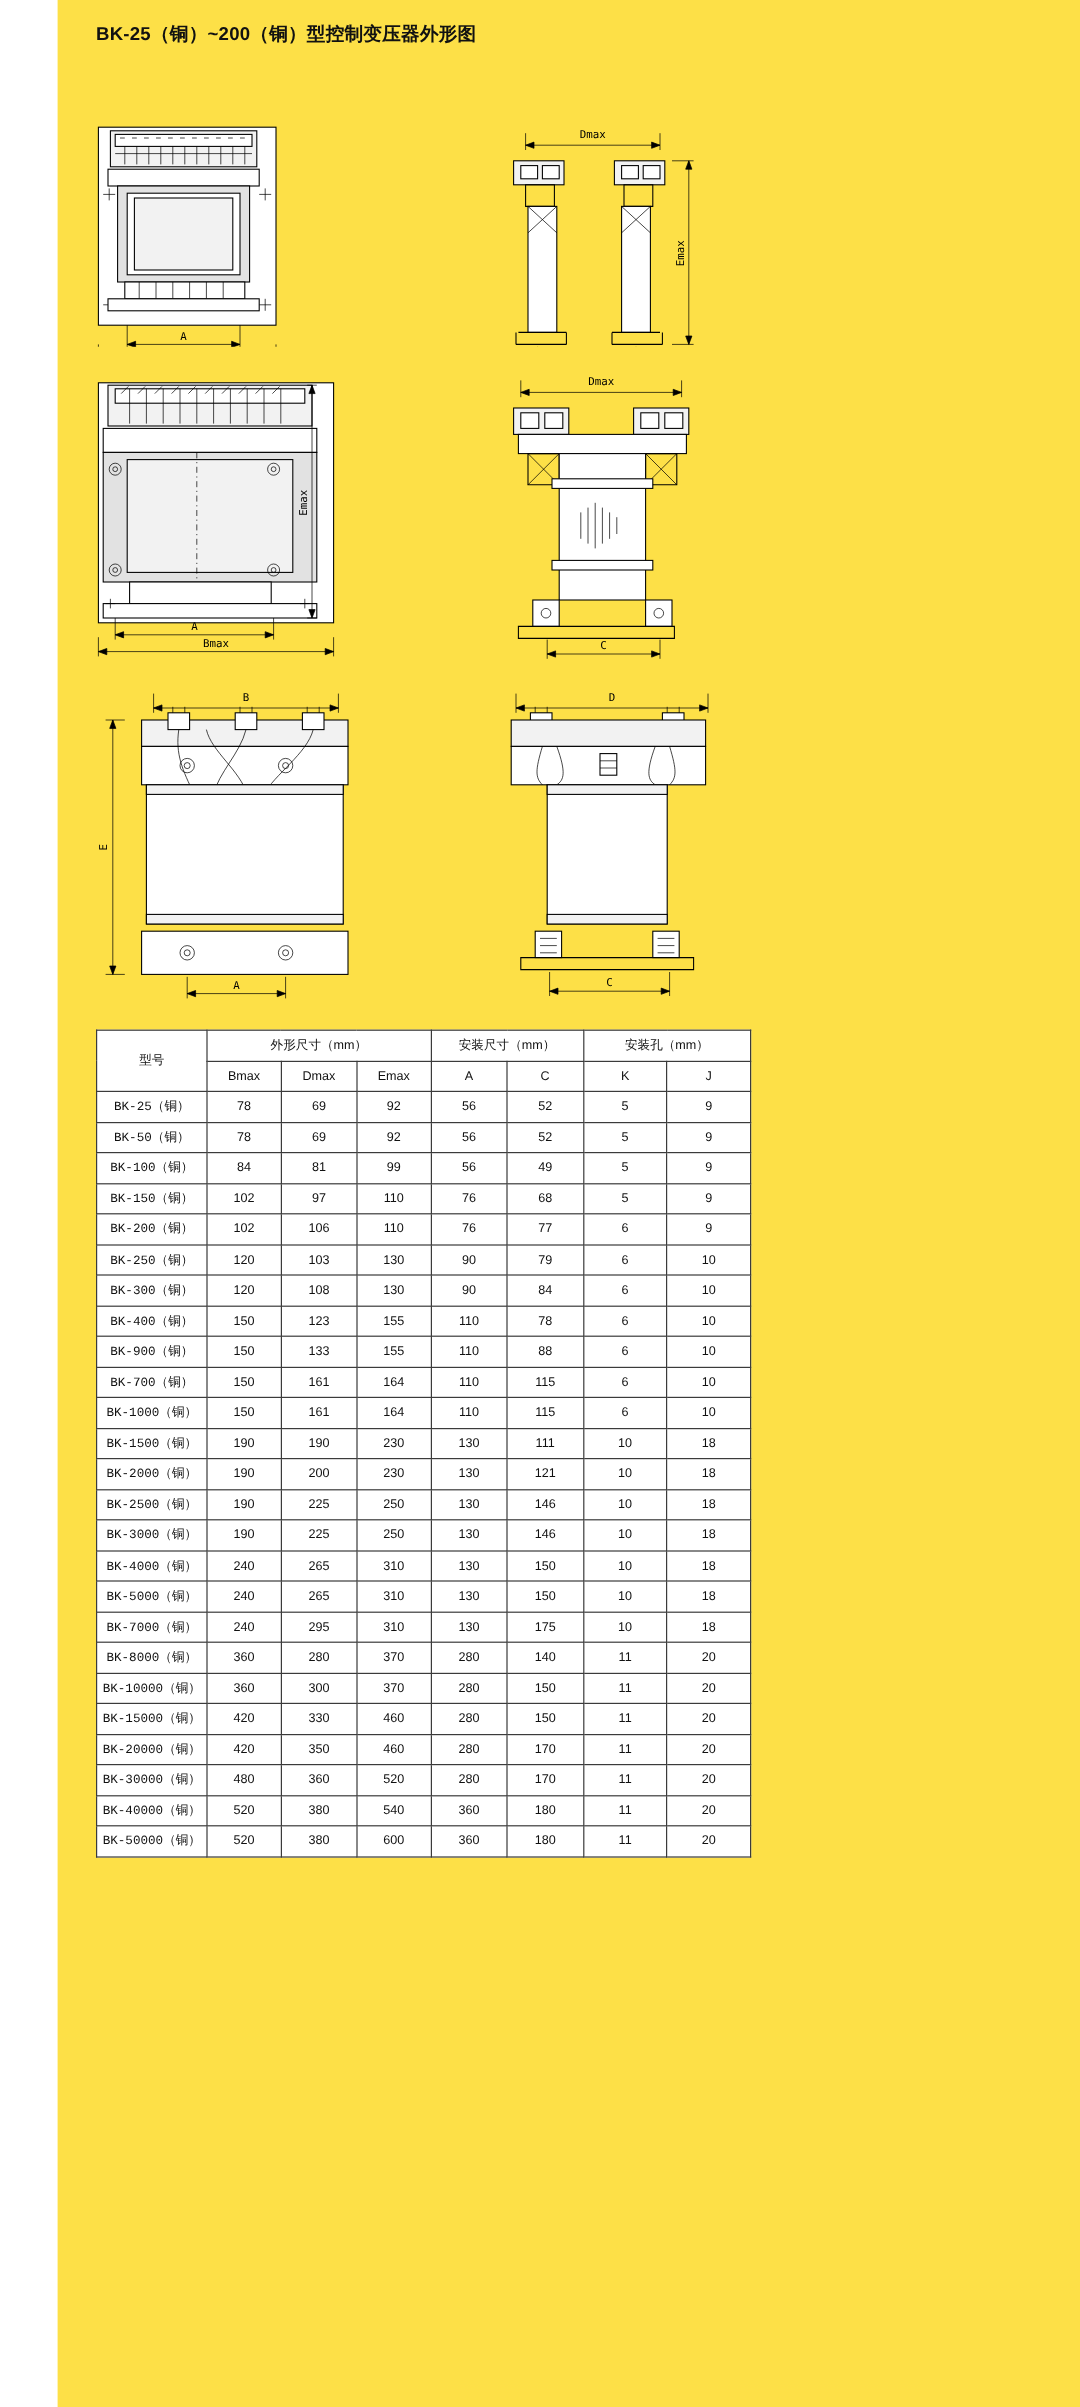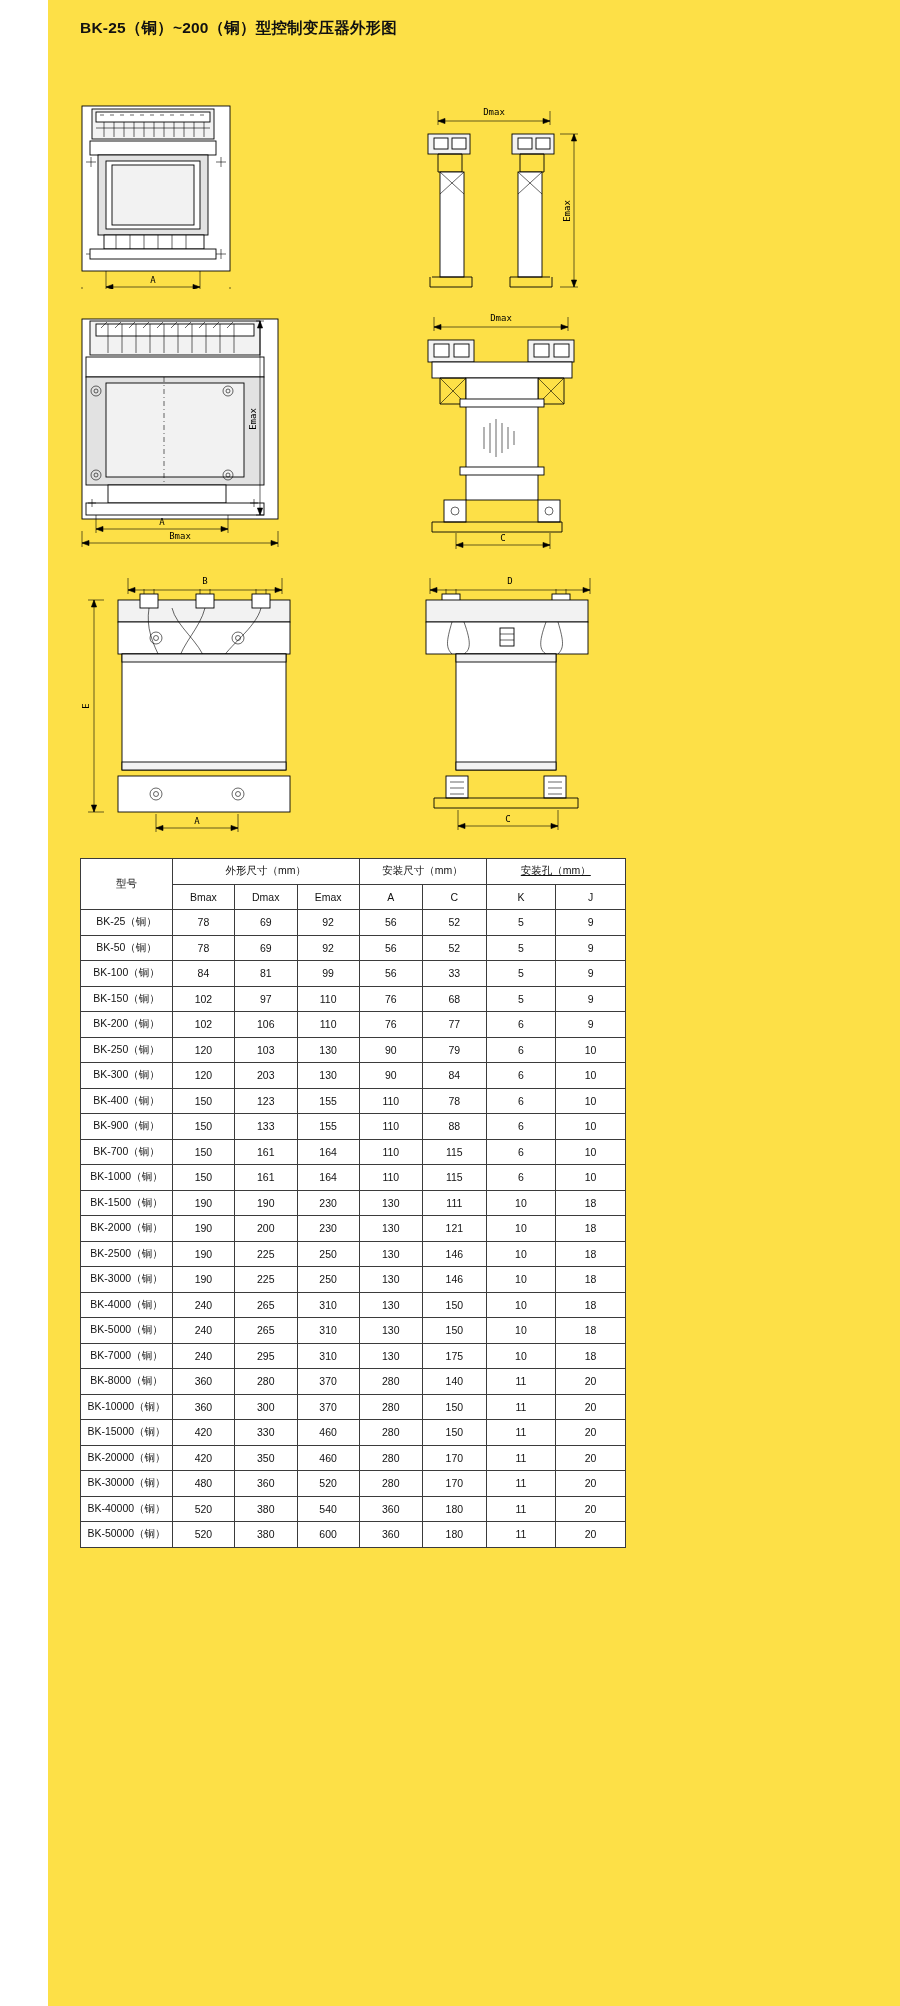--- a/index.html
+++ b/index.html
@@ -44,25 +44,25 @@
   table.spec th, table.spec td {
     border: 1px solid #3b3b3b;
     font-size: 10.5px;
     color: #111;
     text-align: center;
     height: 25.5px;
     padding: 0 2px;
     font-family: "Liberation Sans", sans-serif;
   }
   table.spec th { font-weight: normal; }
-  table.spec td.model { width: 92px; }
+  table.spec td.model { width: 92px; font-family: Liberation Mono, monospace; }
   table.spec td, table.spec th { white-space: nowrap; }
   .grp { width: 182px; }
   .grp2 { width: 124px; }
-  .grp3 { width: 136px; text-decoration: underline; }
+  .grp3 { width: 136px; }
 </style>
 </head>
 <body>
 
 <div class="page">
 
   <div class="fig-block">
     <div class="section-title">BK-25（铜）~200（铜）型控制变压器外形图</div>
 
     <div class="fig-row">
@@ -433,21 +433,21 @@
           <td>52</td>
           <td>5</td>
           <td>9</td>
         </tr>
         <tr>
           <td class="model">BK-100（铜）</td>
           <td>84</td>
           <td>81</td>
           <td>99</td>
           <td>56</td>
-          <td>33</td>
+          <td>49</td>
           <td>5</td>
           <td>9</td>
         </tr>
         <tr>
           <td class="model">BK-150（铜）</td>
           <td>102</td>
           <td>97</td>
           <td>110</td>
           <td>76</td>
           <td>68</td>
@@ -470,21 +470,21 @@
           <td>103</td>
           <td>130</td>
           <td>90</td>
           <td>79</td>
           <td>6</td>
           <td>10</td>
         </tr>
         <tr>
           <td class="model">BK-300（铜）</td>
           <td>120</td>
-          <td>203</td>
+          <td>108</td>
           <td>130</td>
           <td>90</td>
           <td>84</td>
           <td>6</td>
           <td>10</td>
         </tr>
         <tr>
           <td class="model">BK-400（铜）</td>
           <td>150</td>
           <td>123</td>

